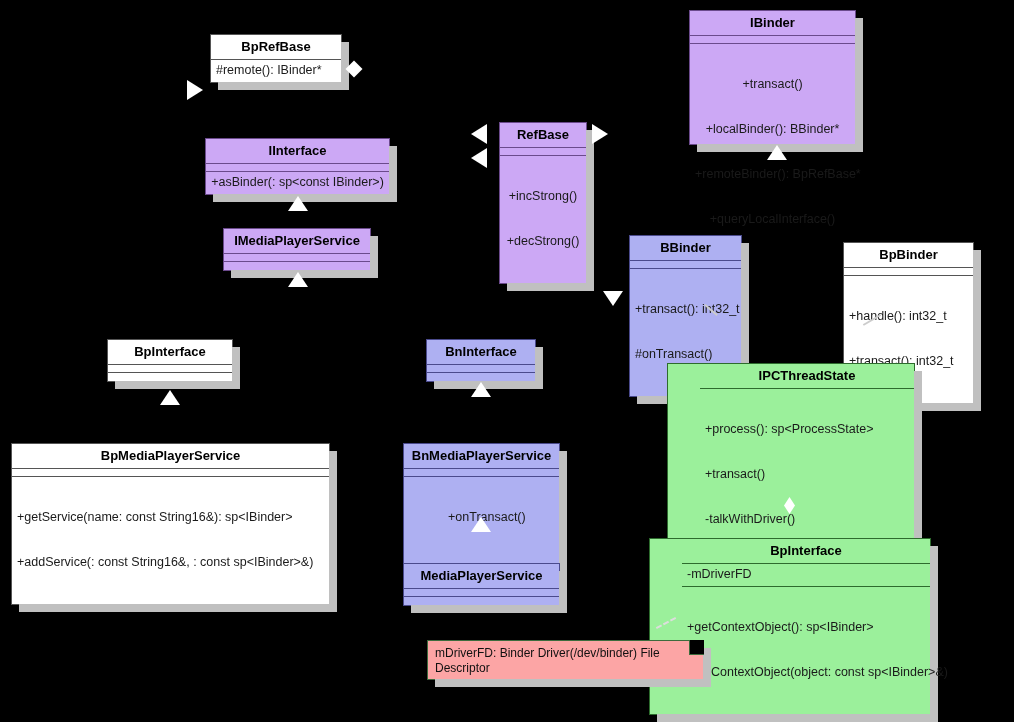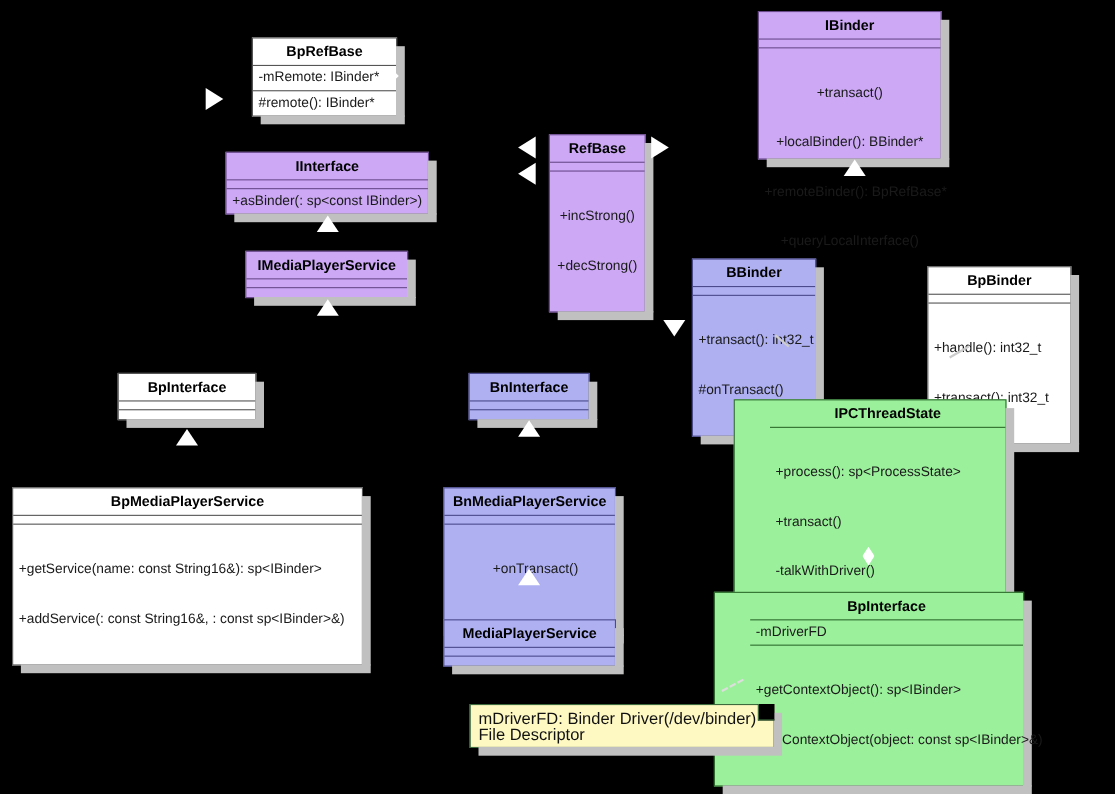--- a/index.html
+++ b/index.html
@@ -68,23 +68,23 @@
   .fill-blue   { background: #aeb0f2; border-color: #4a4a8c; }
   .fill-blue   .cls-title, .fill-blue .cls-compartment { border-color: #4a4a8c; }
 
   .fill-green  { background: #9bf09b; border-color: #2d6b2d; }
   .fill-green  .cls-title, .fill-green .cls-compartment { border-color: #2d6b2d; margin-left: 32px; }
 
   
   .uml-note {
     position: absolute;
     box-sizing: border-box;
-    background: #fef9c3;
+    background: #fca5a5;
     border: 1px solid #3d6b3d;
-    font-size: 15px;
+    font-size: 12px;
     color: #111111;
     line-height: 15px;
     padding: 5px 7px;
     z-index: 5;
   }
   .uml-note .fold {
     position: absolute;
     top: -1px; right: -1px;
     width: 14px; height: 14px;
     background: #000000;
@@ -144,25 +144,24 @@
 <div id="canvas">
 
   <div class="line" style="left:297px; top:190px; width:2px; height:22px;"></div>
   <div class="line" style="left:297px; top:268px; width:2px; height:40px;"></div>
   <div class="line" style="left:169px; top:393px; width:2px; height:34px;"></div>
   <div class="line" style="left:480px; top:378px; width:2px; height:42px;"></div>
   <div class="line" style="left:480px; top:512px; width:2px; height:40px;"></div>
   <div class="line" style="left:776px; top:145px; width:2px; height:28px;"></div>
   <div class="line" style="left:789px; top:493px; width:2px; height:44px;"></div>
 
-  <div class="uml-class fill-white" style="left:210px; top:34px; width:132px;margin-left:19px;">
+  <div class="uml-class fill-white" style="left:210px; top:34px; width:132px;">
     <span class="shadow-l"></span>
     <span class="shadow-b"></span>
     <div class="cls-title">BpRefBase</div>
-    <div class="cls-compartment">-mRemote: IBinder*</div>
     <div class="cls-compartment">#remote(): IBinder*</div>
   </div>
 
   <div class="uml-class fill-purple" style="left:689px; top:10px; width:167px; height:135px;">
     <span class="shadow-l"></span>
     <span class="shadow-b"></span>
     <div class="cls-title">IBinder</div>
     <div class="cls-compartment empty"></div>
     <div class="cls-compartment">
       <span class="mline">+transact()</span>

